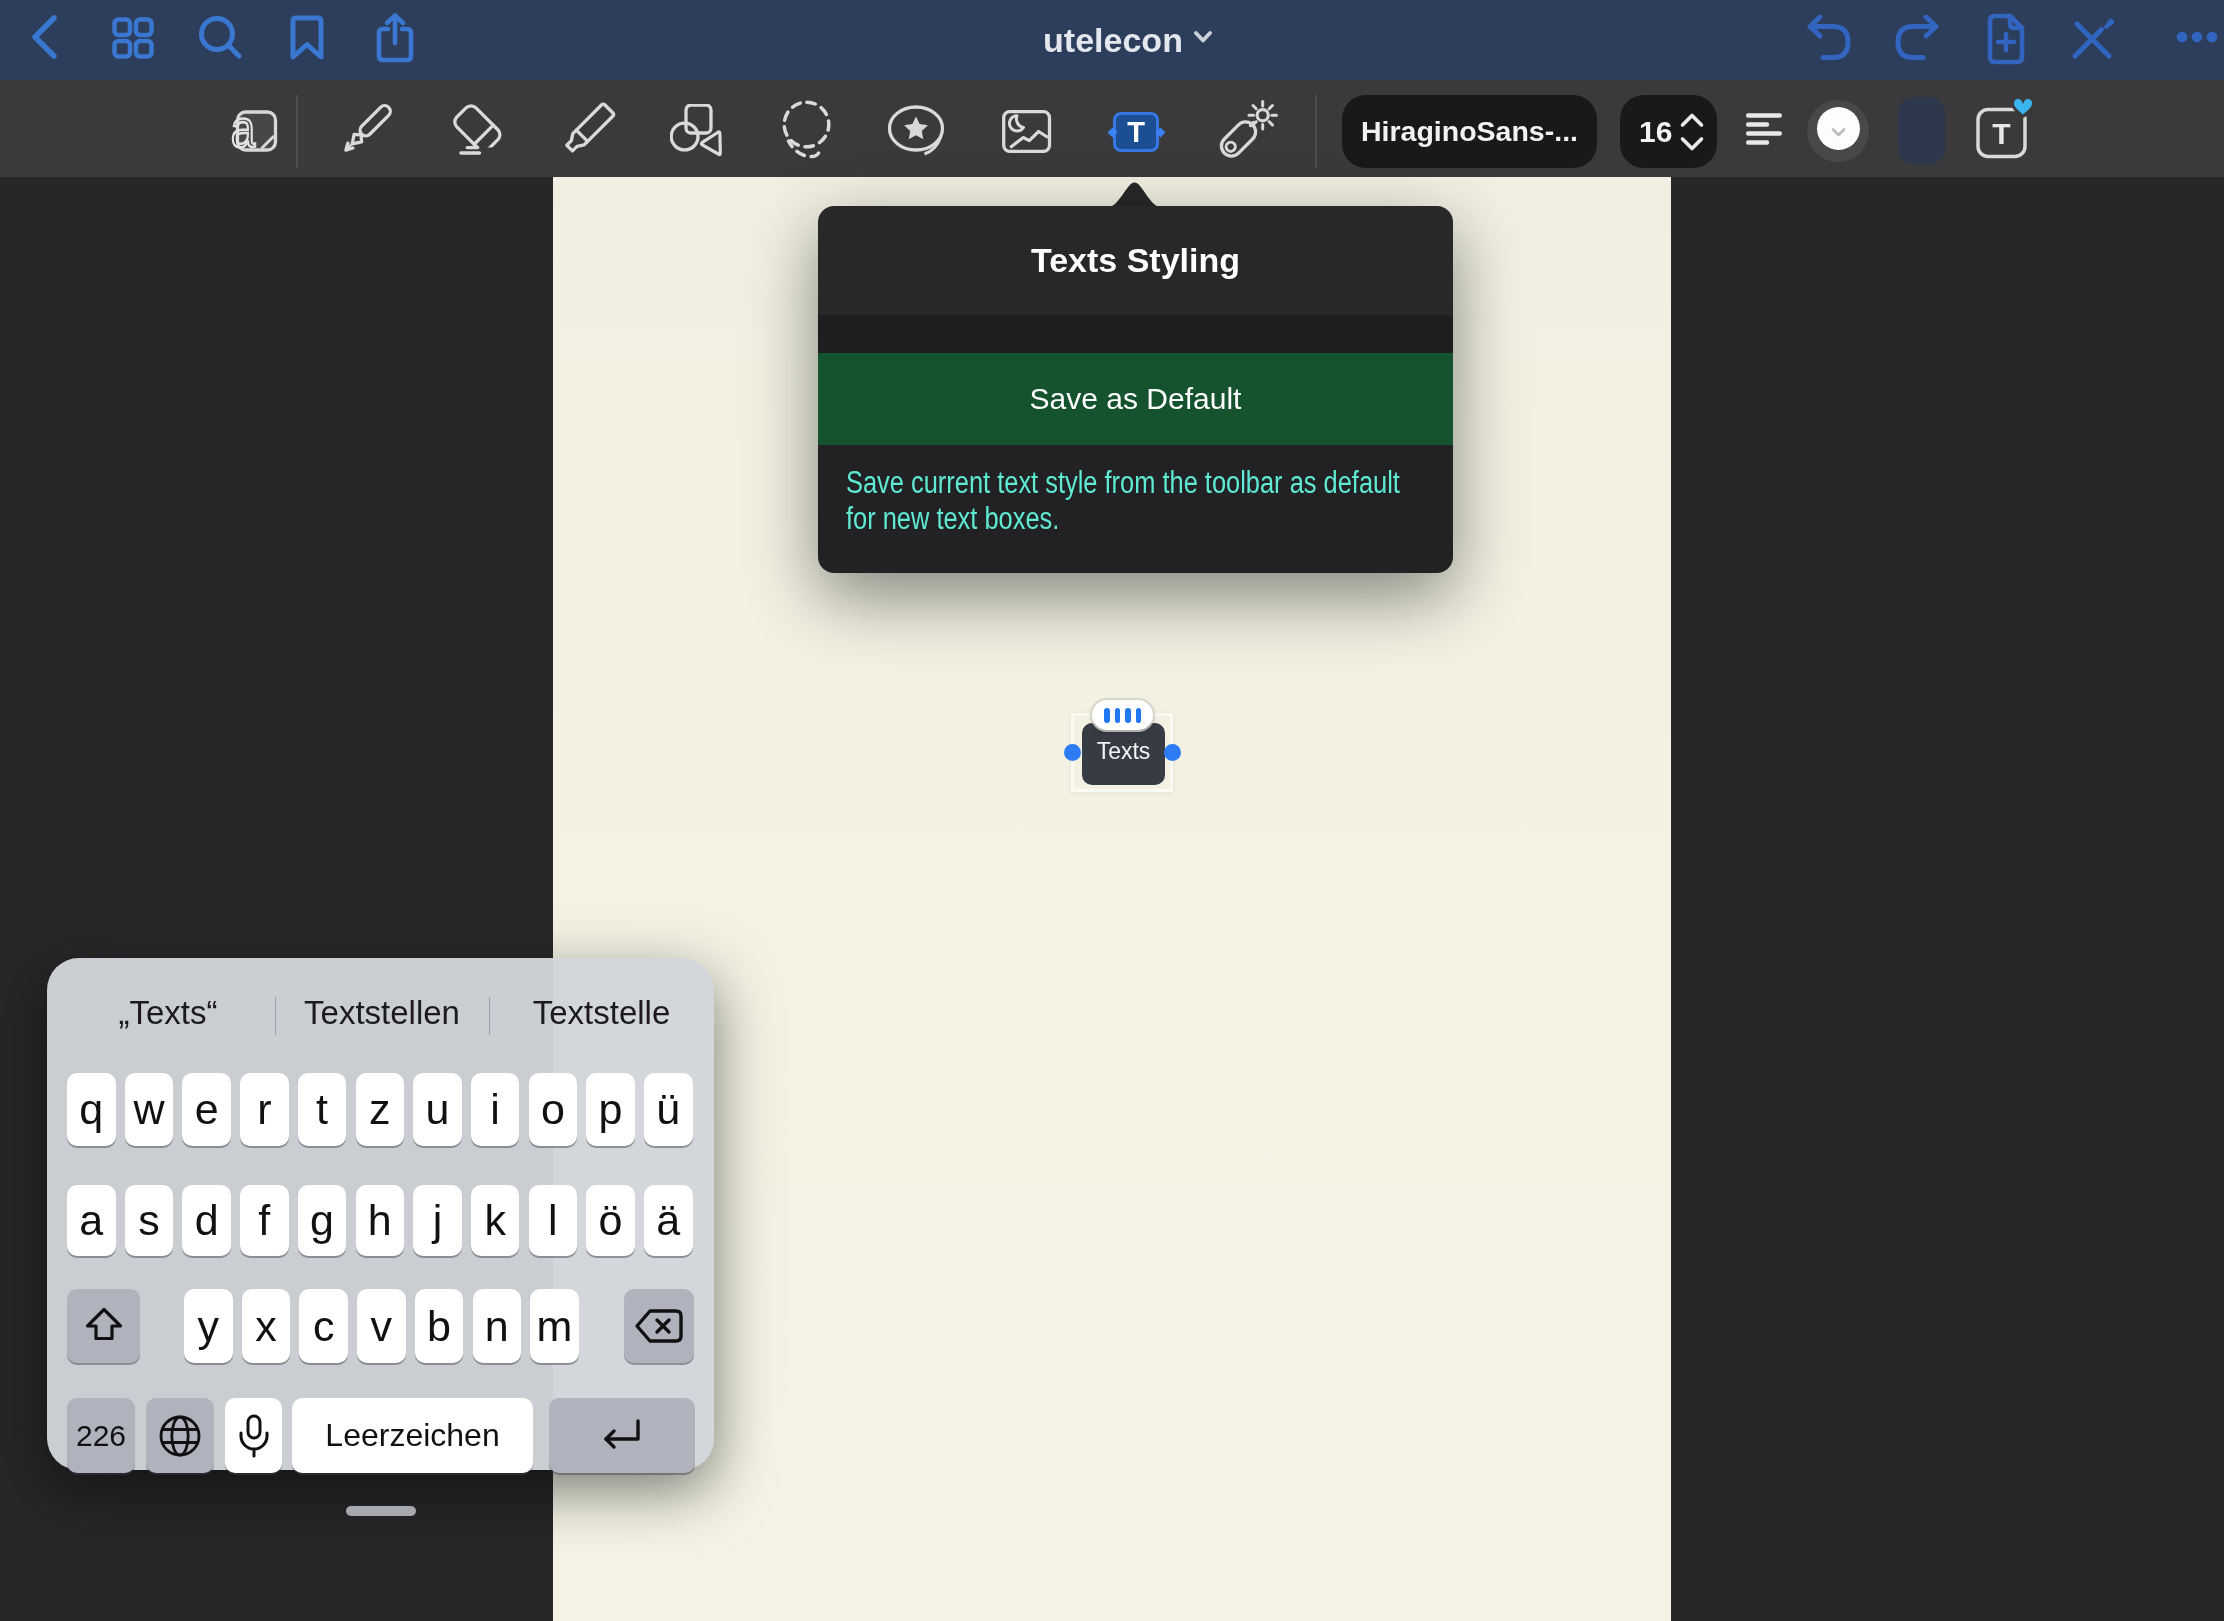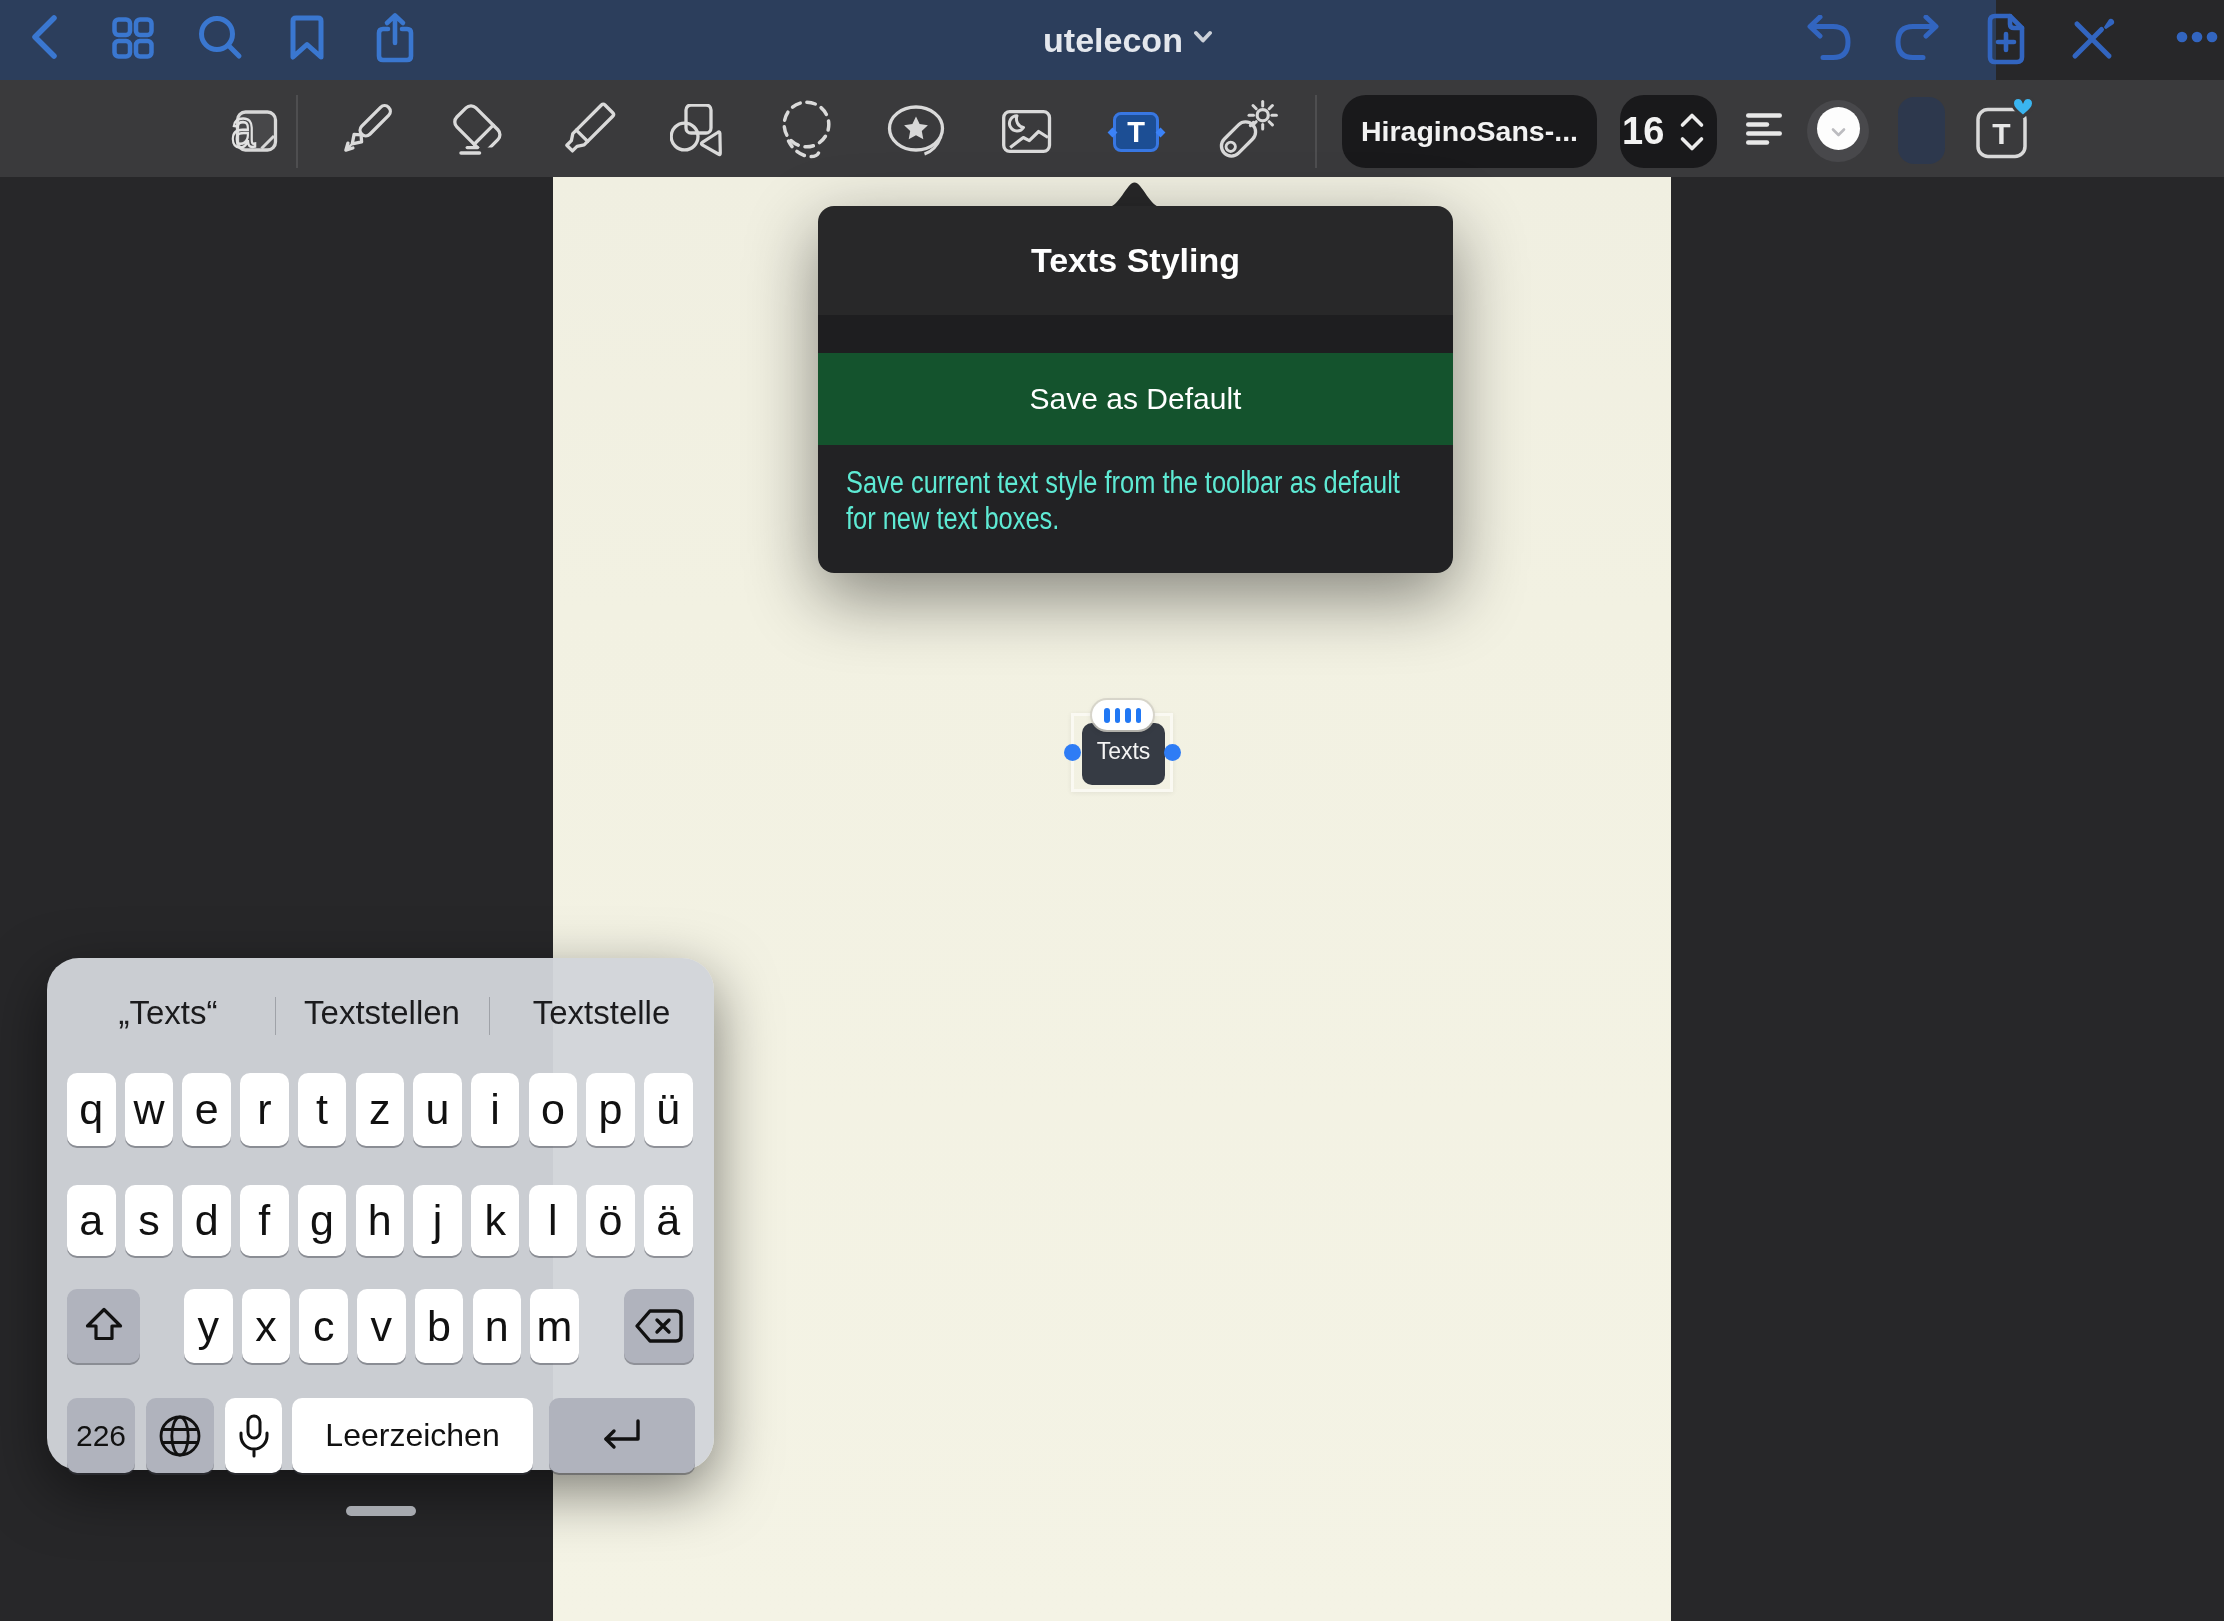--- a/index.html
+++ b/index.html
@@ -3,21 +3,21 @@
 <meta charset="utf-8">
 <style>
   * { margin:0; padding:0; box-sizing:border-box; }
   html,body { width:2224px; height:1621px; overflow:hidden; }
   body { font-family:"Liberation Sans",sans-serif; background:#272729; position:relative; will-change:transform; }
   .abs { position:absolute; }
 </style>
 </head>
 <body>
 
-<div class="abs" id="nav" style="left:0;top:0;width:1996px;height:80px;background:#2c3e5c;padding-left:7px;">
+<div class="abs" id="nav" style="left:0;top:0;width:2224px;height:80px;background:#2c3e5c;padding-left:7px;">
 
   <svg class="abs" style="left:28px;top:14px" width="32" height="46" viewBox="0 0 32 46" fill="none" stroke="#3a77d0" stroke-width="5.5" stroke-linecap="round" stroke-linejoin="round">
       <path d="M26 4 L7 23 L26 42"></path>
     </svg>
 
   <svg class="abs" style="left:112px;top:17px" width="42" height="42" viewBox="0 0 42 42" fill="none" stroke="#3a77d0" stroke-width="4.5">
       <rect x="2.5" y="2.5" width="15.5" height="15.5" rx="4"></rect>
       <rect x="24" y="2.5" width="15.5" height="15.5" rx="4"></rect>
       <rect x="2.5" y="24" width="15.5" height="15.5" rx="4"></rect>
       <rect x="24" y="24" width="15.5" height="15.5" rx="4"></rect>
@@ -156,21 +156,21 @@
         <path d="M45.7 32.9 V28.4"></path>
         <path d="M36 28.9 L39.2 25.7"></path>
         <path d="M32 19.2 H36.5"></path>
         <path d="M36 9.5 L39.2 12.7"></path>
     </g>
   </svg>
   <div class="abs" style="left:1315px;top:15px;width:2px;height:73px;background:#4e4e50;"></div>
 
   <div class="abs" style="left:1342px;top:15px;width:255px;height:73px;border-radius:24px;background:#19191b;color:#f2f2f2;font-size:28.5px;font-weight:bold;display:flex;align-items:center;justify-content:center;">HiraginoSans-...</div>
 
-  <div class="abs" style="left:1620px;top:15px;width:97px;height:73px;border-radius:24px;background:#19191b;color:#f2f2f2;font-size:38px;font-weight:bold;display:flex;align-items:center;padding-left:2px;">16</div>
+  <div class="abs" style="left:1620px;top:15px;width:97px;height:73px;border-radius:24px;background:#19191b;color:#f2f2f2;font-size:30px;font-weight:bold;display:flex;align-items:center;padding-left:19px;">16</div>
   <svg class="abs" style="left:1679px;top:31px" width="26" height="42" viewBox="0 0 26 42" fill="none" stroke="#ececec" stroke-width="3.6" stroke-linecap="round" stroke-linejoin="round">
       <path d="M3.5 14 L13 4.5 L22.5 14"></path>
       <path d="M3.5 28 L13 37.5 L22.5 28"></path>
     </svg>
 
   <svg class="abs" style="left:1746px;top:33px" width="36" height="34" viewBox="0 0 36 34" fill="none" stroke="#e8e8e8" stroke-width="4.4" stroke-linecap="round">
       <path d="M2.2 2.5 H33.8"></path>
       <path d="M2.2 11.5 H21"></path>
       <path d="M2.2 20.5 H33.8"></path>
       <path d="M2.2 29.5 H21"></path>

